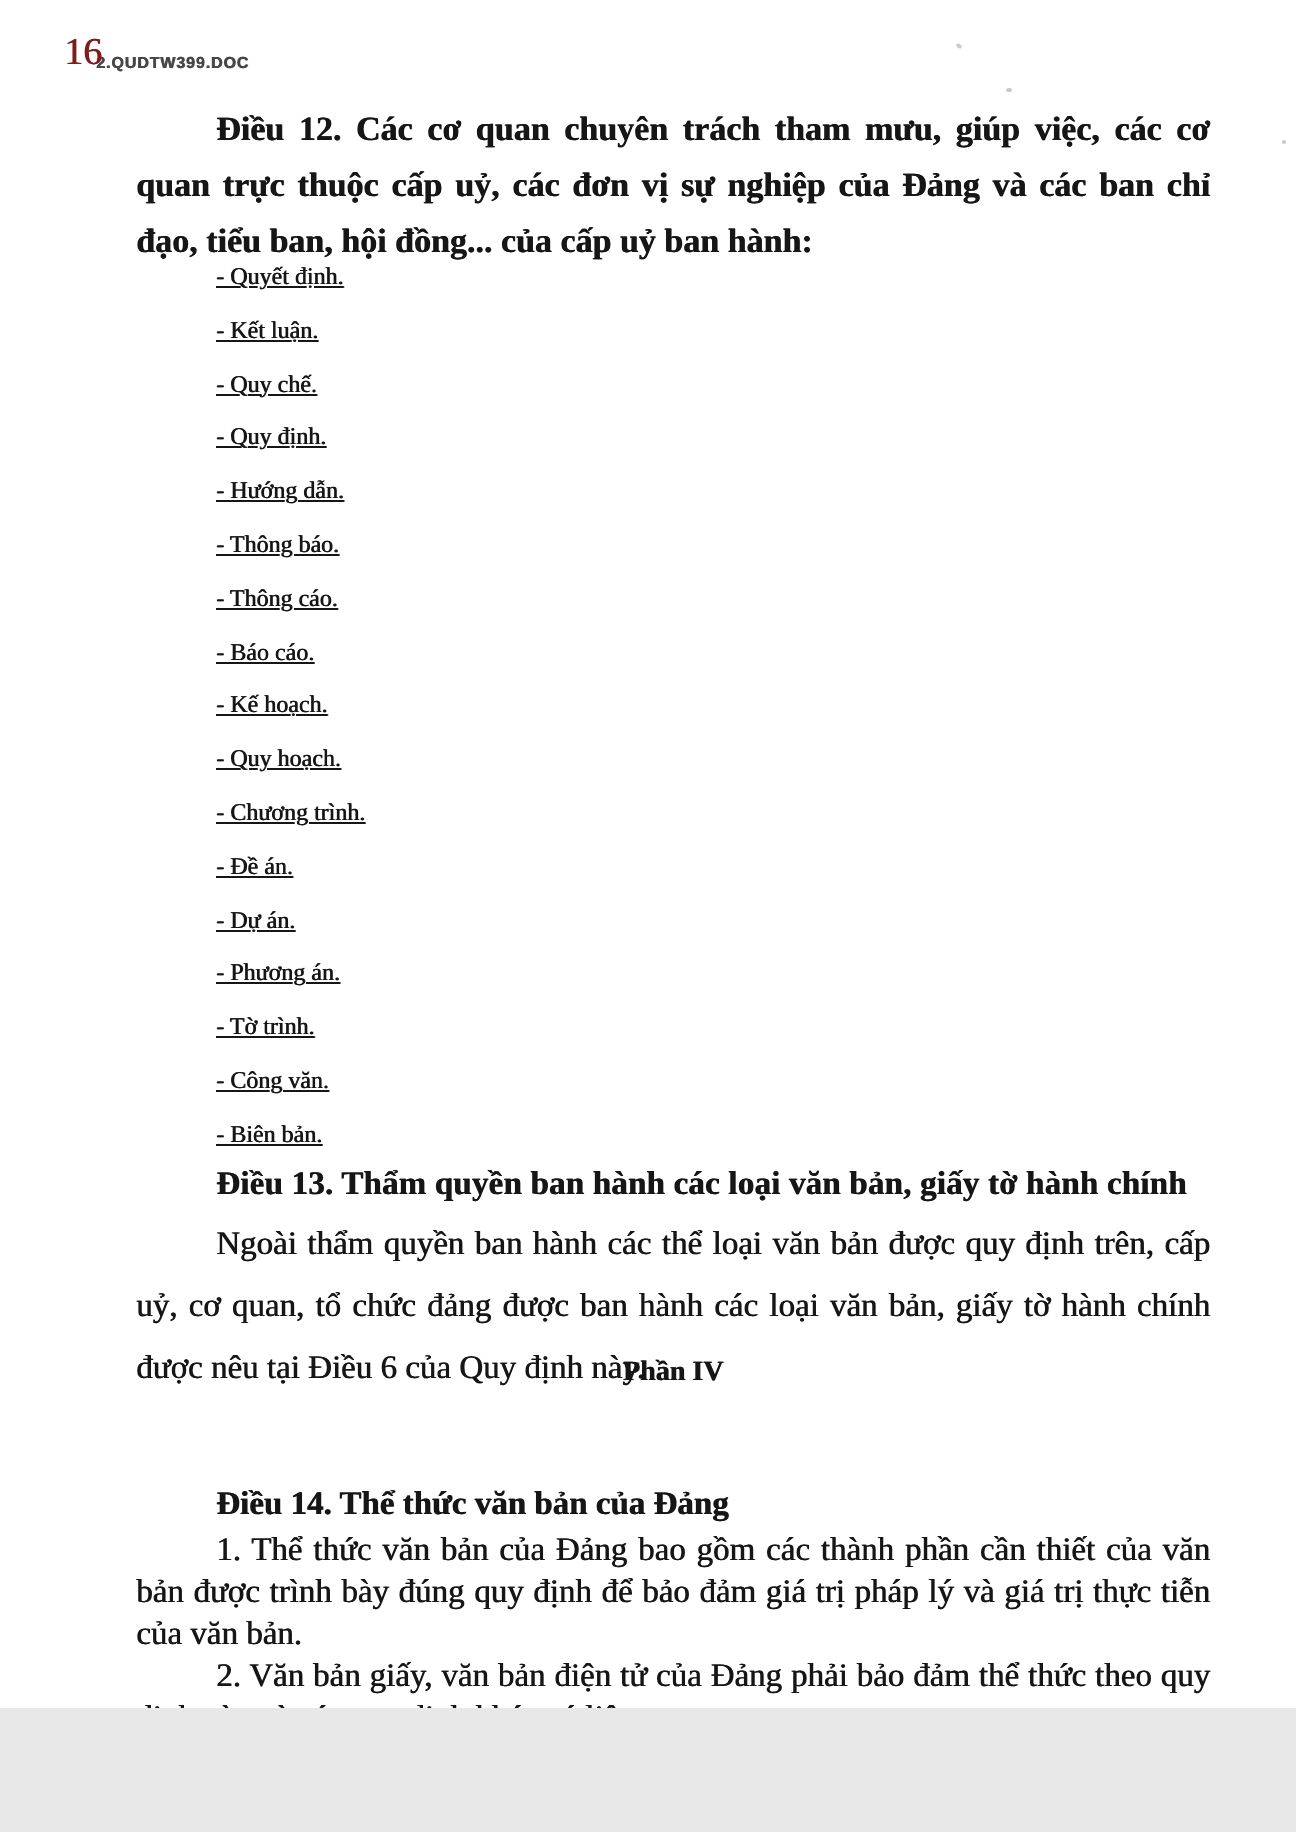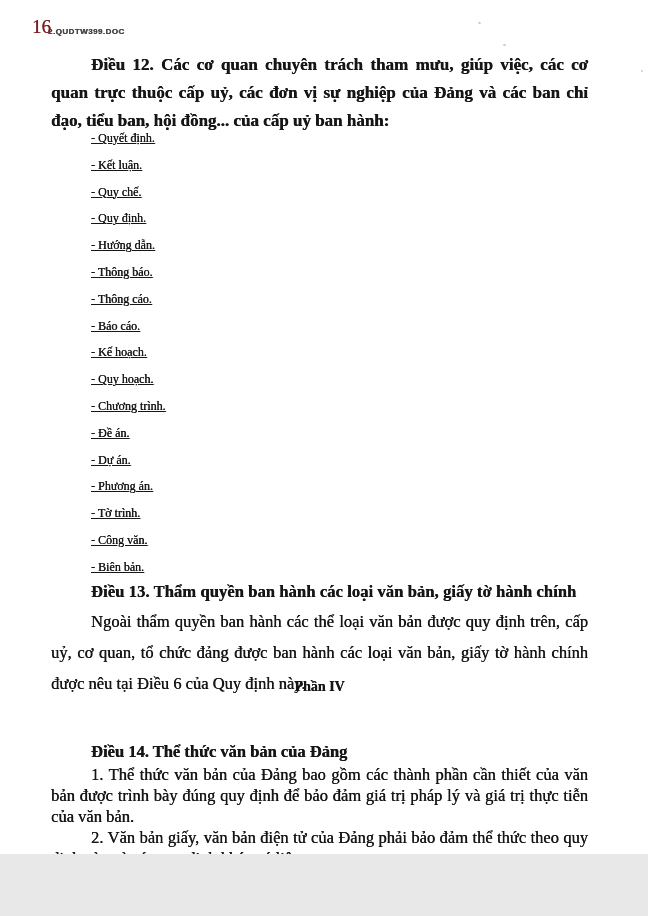--- a/index.html
+++ b/index.html
@@ -19,21 +19,21 @@
     position:absolute;left:48px;top:27px;
     font-family:"Liberation Sans","DejaVu Sans",sans-serif;
     font-size:8px;font-weight:bold;letter-spacing:0.45px;
     color:#474747;
   }
   .hdr-page{
     position:absolute;left:0;top:16px;width:648px;
     text-align:left;font-size:19px;color:#7f1d1d;padding-left:32px;
   }
 
-  .block{position:absolute;left:51px;width:537px;}
+  .block{position:absolute;left:68px;width:537px;}
 
   .p-art12{
     top:51px;
     font-weight:bold;font-size:17px;line-height:28px;
     text-align:justify;text-indent:40px;
   }
 
   .doc-types{ top:125px; }
   .doc-type{
     padding-left:40px;

